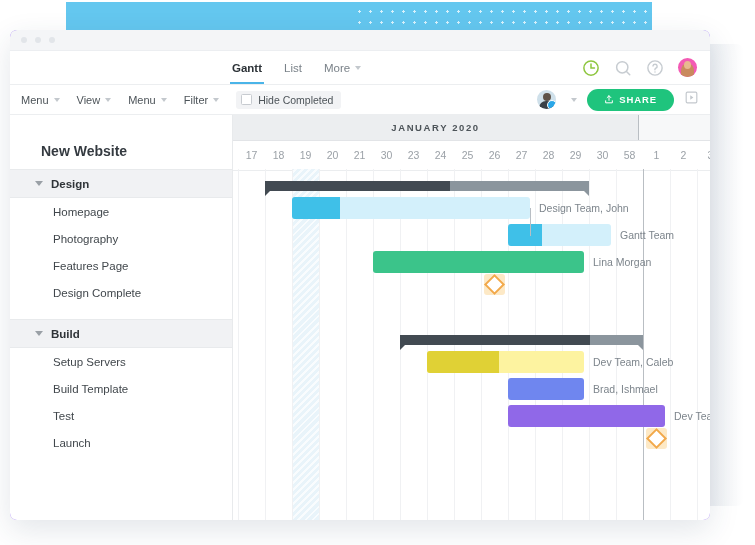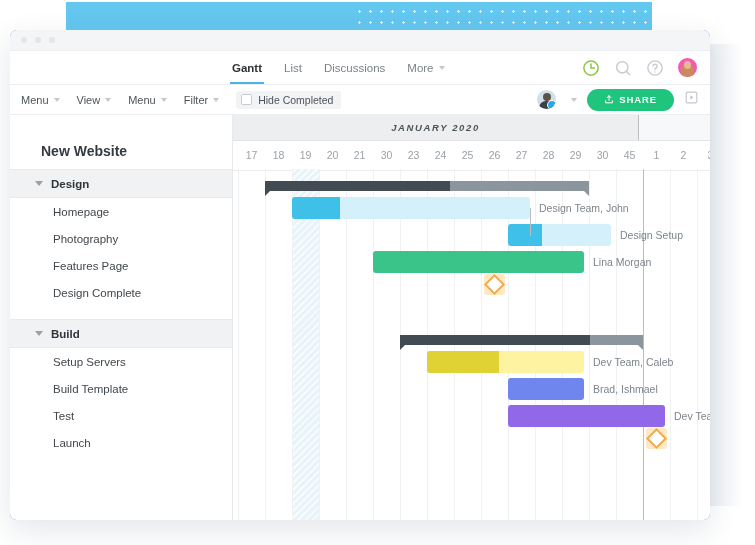--- a/index.html
+++ b/index.html
@@ -282,21 +282,20 @@
     background: #eceef0;
     display: flex;
     align-items: center;
     justify-content: center;
     font-size: 9.5px;
     font-weight: bold;
     letter-spacing: 1.6px;
     color: #4d5459;
     position: relative;
     border-bottom: 1px solid #e2e4e7;
-    font-style: italic;
   }
   #month-header .mlabel {
     position: absolute;
     left: 0; width: 405px;
     text-align: center;
   }
   #month-header .mrest {
     position: absolute;
     left: 405px; right: 0; top: 0; bottom: 0;
     background: #f7f8f9;
@@ -424,23 +423,20 @@
     <span class="win-dot"></span>
   </div>
 
   <div id="tabbar">
     <div id="tabs">
       <div class="tab active">
         <span>Gantt</span>
       </div>
       <div class="tab">
         <span>List</span>
-      </div>
-      <div class="tab">
-        <span>Discussions</span>
       </div>
       <div class="tab">
         <span>More</span>
         <span class="caret"></span>
       </div>
     </div>
 
     <div id="tab-icons">
       <span>
         <svg class="ico" viewBox="0 0 24 24" fill="none" stroke="#8ec63f" stroke-width="2">
@@ -566,21 +562,21 @@
           <div class="day-cell" style="left: 113px; width: 27px;">21</div>
           <div class="day-cell" style="left: 140px; width: 27px;">30</div>
           <div class="day-cell" style="left: 167px; width: 27px;">23</div>
           <div class="day-cell" style="left: 194px; width: 27px;">24</div>
           <div class="day-cell" style="left: 221px; width: 27px;">25</div>
           <div class="day-cell" style="left: 248px; width: 27px;">26</div>
           <div class="day-cell" style="left: 275px; width: 27px;">27</div>
           <div class="day-cell" style="left: 302px; width: 27px;">28</div>
           <div class="day-cell" style="left: 329px; width: 27px;">29</div>
           <div class="day-cell" style="left: 356px; width: 27px;">30</div>
-          <div class="day-cell" style="left: 383px; width: 27px;">45</div>
+          <div class="day-cell" style="left: 383px; width: 27px;">58</div>
           <div class="day-cell" style="left: 410px; width: 27px;">1</div>
           <div class="day-cell" style="left: 437px; width: 27px;">2</div>
           <div class="day-cell" style="left: 464px; width: 27px;">3</div>
         </div>
 
       <div id="grid-area">
           <div id="today-col" style="left: 59px; width: 27px;"></div>
           <div class="gridline" style="left: 5px;"></div>
           <div class="gridline" style="left: 32px;"></div>
           <div class="gridline" style="left: 59px;"></div>
@@ -603,21 +599,21 @@
           <div class="summary" style="left: 32px; top: 12px; width: 324px; background: rgb(139, 149, 157);">
             <div class="done" style="width: 57%; background: rgb(66, 74, 82);"></div>
           </div>
           <div class="bar" style="left: 59px; top: 28px; width: 238px; height: 22px; background: rgb(211, 240, 251);">
             <div class="fill" style="width: 20%; background: rgb(63, 192, 232);"></div>
           </div>
           <div class="bar-label" style="left: 306px; top: 32px;">Design Team, John</div>
           <div class="bar" style="left: 275px; top: 55px; width: 103px; height: 22px; background: rgb(211, 240, 251);">
             <div class="fill" style="width: 33%; background: rgb(63, 192, 232);"></div>
           </div>
-          <div class="bar-label" style="left: 387px; top: 59px;">Design Setup</div>
+          <div class="bar-label" style="left: 387px; top: 59px;">Gantt Team</div>
           <div class="bar" style="left: 140px; top: 82px; width: 211px; height: 22px; background: rgb(59, 196, 138);"></div>
           <div class="bar-label" style="left: 360px; top: 86px;">Lina Morgan</div>
           <div class="milestone" style="left: 251px; top: 105px;">
             <div class="dia" style="border-color: rgb(242, 169, 74);"></div>
           </div>
           <div class="summary" style="left: 167px; top: 166px; width: 243px; background: rgb(139, 149, 157);">
             <div class="done" style="width: 78%; background: rgb(66, 74, 82);"></div>
           </div>
           <div class="bar" style="left: 194px; top: 182px; width: 157px; height: 22px; background: rgb(253, 243, 160);">
             <div class="fill" style="width: 46%; background: rgb(224, 209, 53);"></div>

